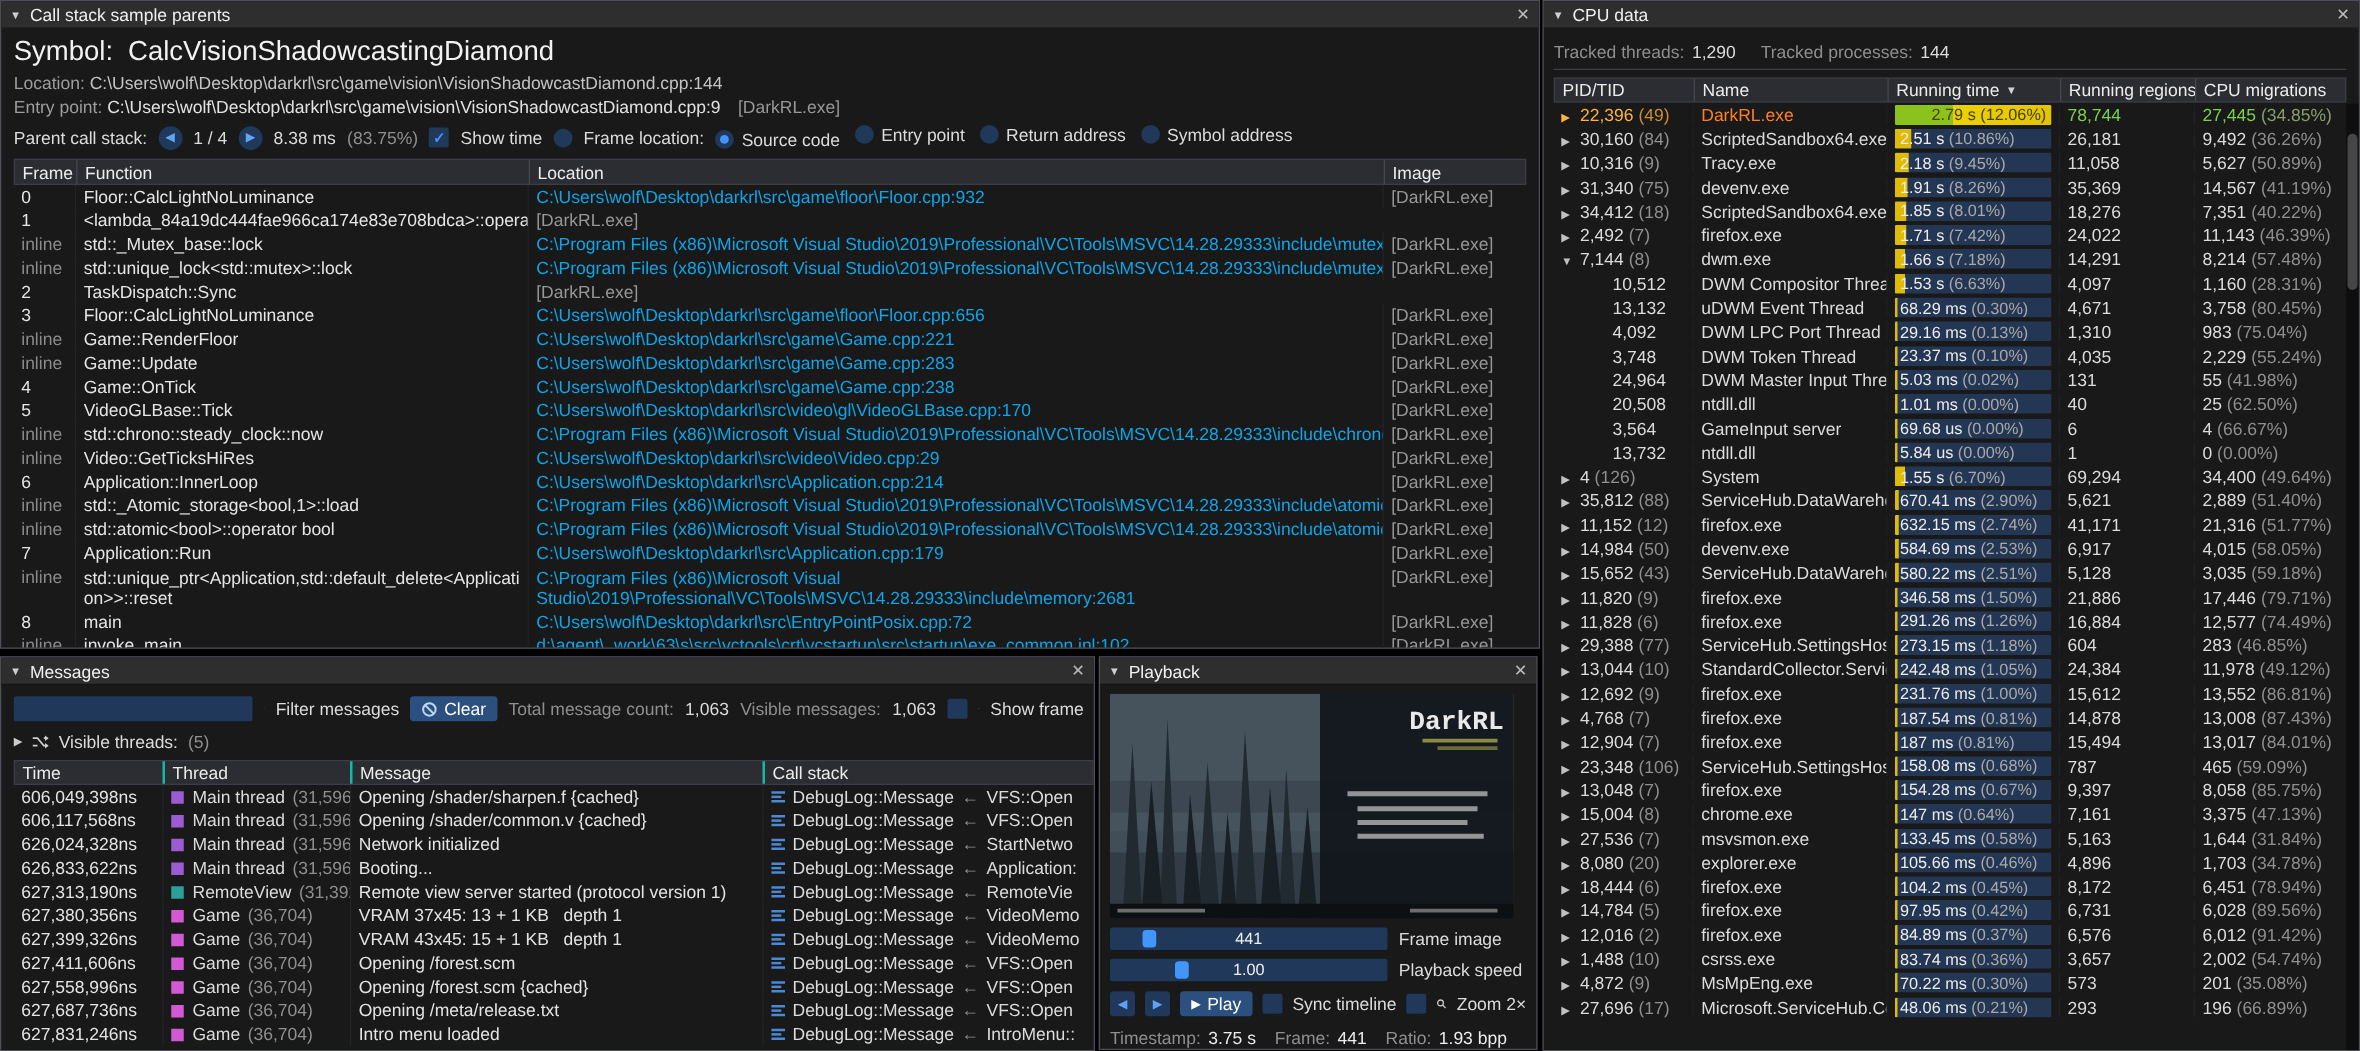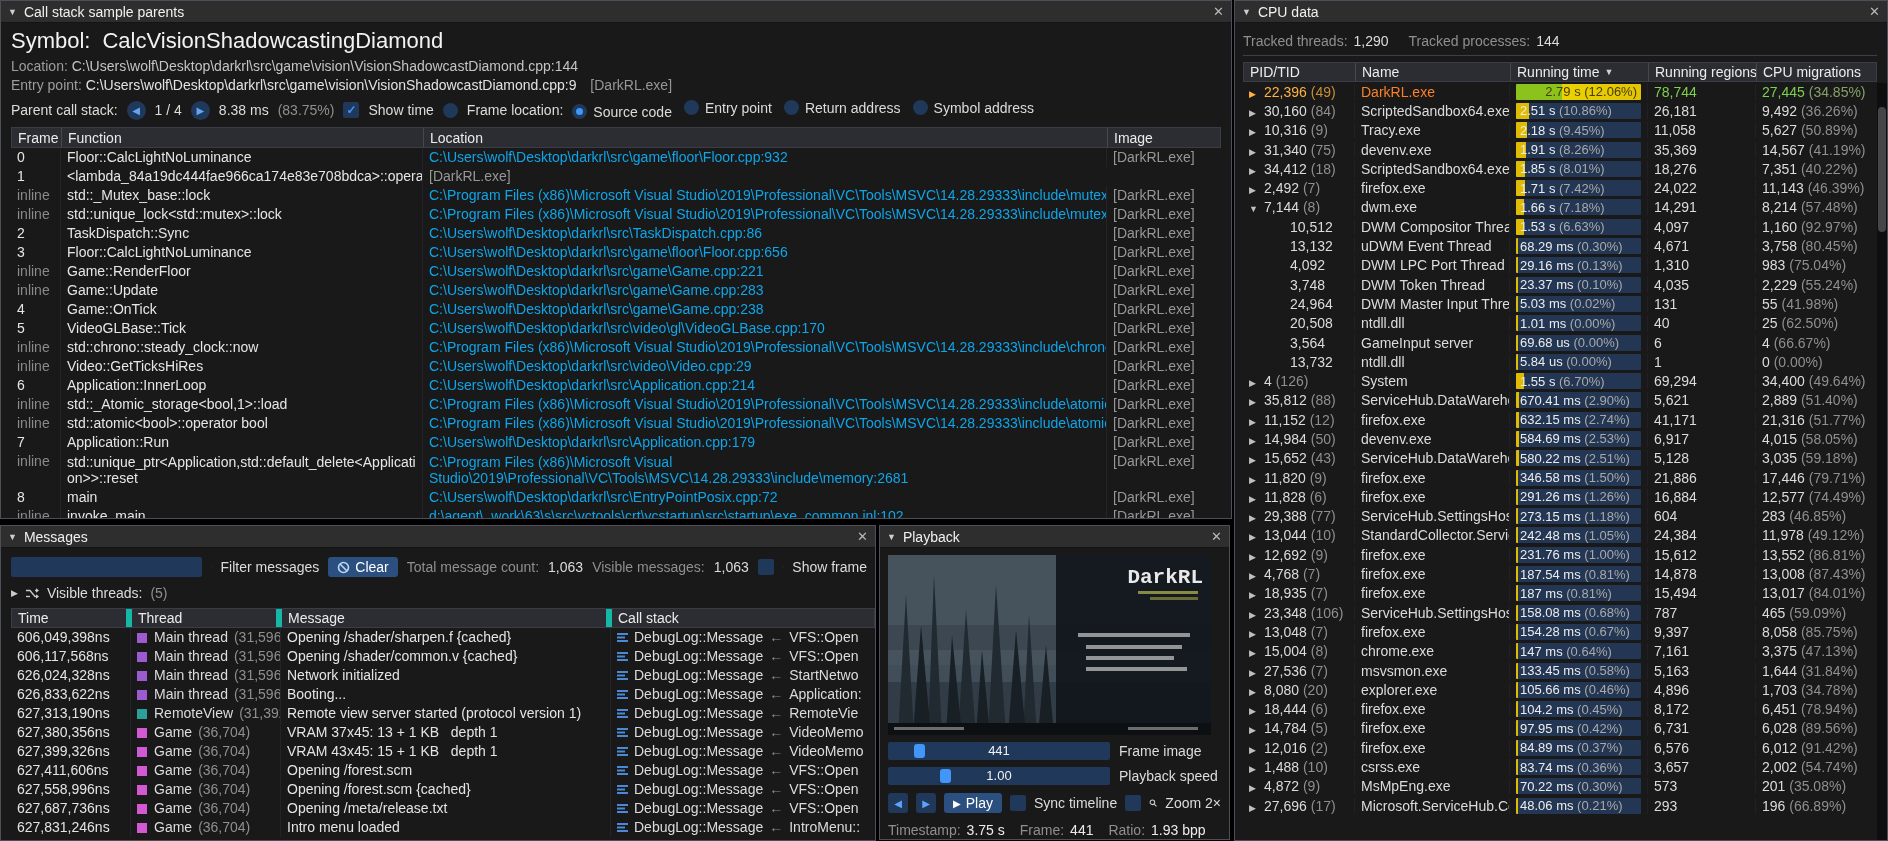--- a/index.html
+++ b/index.html
@@ -47,21 +47,21 @@
   
   #p-messages{left:0;top:525px;width:876px;height:316px}
   .msg-body{padding:8px 0 0 10px}
   .msg-controls{display:flex;align-items:center;gap:9px;height:22px;padding-right:8px;white-space:nowrap}
   .filter-input{width:200px;height:20px;background:#20385a;border:none;color:#eee;padding:0 5px;font:inherit;border-radius:2px;outline:none}
   .threads-line{margin-top:6px;display:flex;align-items:center;gap:8px;height:18px}
   .tri{font-size:9px;color:#ccc}
   .msg-table{margin-top:6px}
   .msg-grid{display:grid;grid-template-columns:120px 150px 330px 1fr}
   .msg-header{background:#2c2c33;border:1px solid #3c3c46;height:20px;align-items:center;color:#ececec}
-  .msg-header>div{padding:0 6px;border-right:6px solid #14b8a6;height:100%;display:flex;align-items:center}
+  .msg-header>div{padding:0 6px;border-right:2px solid #14b8a6;height:100%;display:flex;align-items:center}
   .msg-header>div:last-child{border-right:none}
   .msg-row{height:19px;line-height:19px}
   .msg-row>div{padding:0 6px;border-right:1px solid #232329;white-space:nowrap;overflow:hidden}
   .msg-row>div:last-child{border-right:none}
   .m-msg{white-space:pre !important;color:#e4e4e4}
   .m-time{color:#e4e4e4}
   .tchip{display:inline-block;width:10px;height:10px;margin-right:7px;vertical-align:-1px}
   .m-thread .dim{margin-left:6px}
   .m-cs{display:flex;align-items:center;gap:6px}
   .cs-icon{flex:0 0 auto}
@@ -188,21 +188,20 @@
           </div>
           <div class="cs-row cs-grid">
             <div class="c-frame inline">inline</div>
             <div class="c-fn">std::unique_lock&lt;std::mutex&gt;::lock</div>
             <div class="c-loc">C:\Program Files (x86)\Microsoft Visual Studio\2019\Professional\VC\Tools\MSVC\14.28.29333\include\mutex:192</div>
             <div class="c-img">[DarkRL.exe]</div>
           </div>
           <div class="cs-row cs-grid">
             <div class="c-frame">2</div>
             <div class="c-fn">TaskDispatch::Sync</div>
-            <div class="c-loc">C:\Users\wolf\Desktop\darkrl\src\TaskDispatch.cpp:86</div>
             <div class="c-img">[DarkRL.exe]</div>
           </div>
           <div class="cs-row cs-grid">
             <div class="c-frame">3</div>
             <div class="c-fn">Floor::CalcLightNoLuminance</div>
             <div class="c-loc">C:\Users\wolf\Desktop\darkrl\src\game\floor\Floor.cpp:656</div>
             <div class="c-img">[DarkRL.exe]</div>
           </div>
           <div class="cs-row cs-grid">
             <div class="c-frame inline">inline</div>
@@ -725,21 +724,21 @@
         <div class="cpu-row cpu-grid child">
           <div class="p-pid"><span class="exp"></span><span class="pid">10,512</span></div>
           <div class="p-name">DWM Compositor Thread</div>
           <div class="p-time">
             <div class="tcell">
               <span class="chip" style="width:8px"></span>
               <span class="tv">1.53 s <span class="pp">(6.63%)</span></span>
             </div>
           </div>
           <div class="p-reg">4,097</div>
-          <div class="p-mig">1,160 <span class="dim">(92.97%)</span></div>
+          <div class="p-mig">1,160 <span class="dim">(28.31%)</span></div>
         </div>
         <div class="cpu-row cpu-grid child">
           <div class="p-pid"><span class="exp"></span><span class="pid">13,132</span></div>
           <div class="p-name">uDWM Event Thread</div>
           <div class="p-time">
             <div class="tcell">
               <span class="chip" style="width:2px"></span>
               <span class="tv">68.29 ms <span class="pp">(0.30%)</span></span>
             </div>
           </div>
@@ -944,21 +943,21 @@
           <div class="p-time">
             <div class="tcell">
               <span class="chip" style="width:2px"></span>
               <span class="tv">187.54 ms <span class="pp">(0.81%)</span></span>
             </div>
           </div>
           <div class="p-reg">14,878</div>
           <div class="p-mig">13,008 <span class="dim">(87.43%)</span></div>
         </div>
         <div class="cpu-row cpu-grid">
-          <div class="p-pid"><span class="exp">▶</span><span class="pid">18,935</span><span class="dim cnt"> (7)</span></div>
+          <div class="p-pid"><span class="exp">▶</span><span class="pid">12,904</span><span class="dim cnt"> (7)</span></div>
           <div class="p-name">firefox.exe</div>
           <div class="p-time">
             <div class="tcell">
               <span class="chip" style="width:2px"></span>
               <span class="tv">187 ms <span class="pp">(0.81%)</span></span>
             </div>
           </div>
           <div class="p-reg">15,494</div>
           <div class="p-mig">13,017 <span class="dim">(84.01%)</span></div>
         </div>

